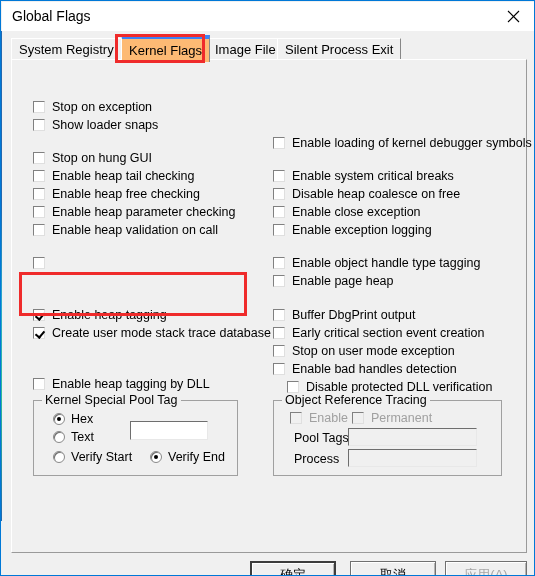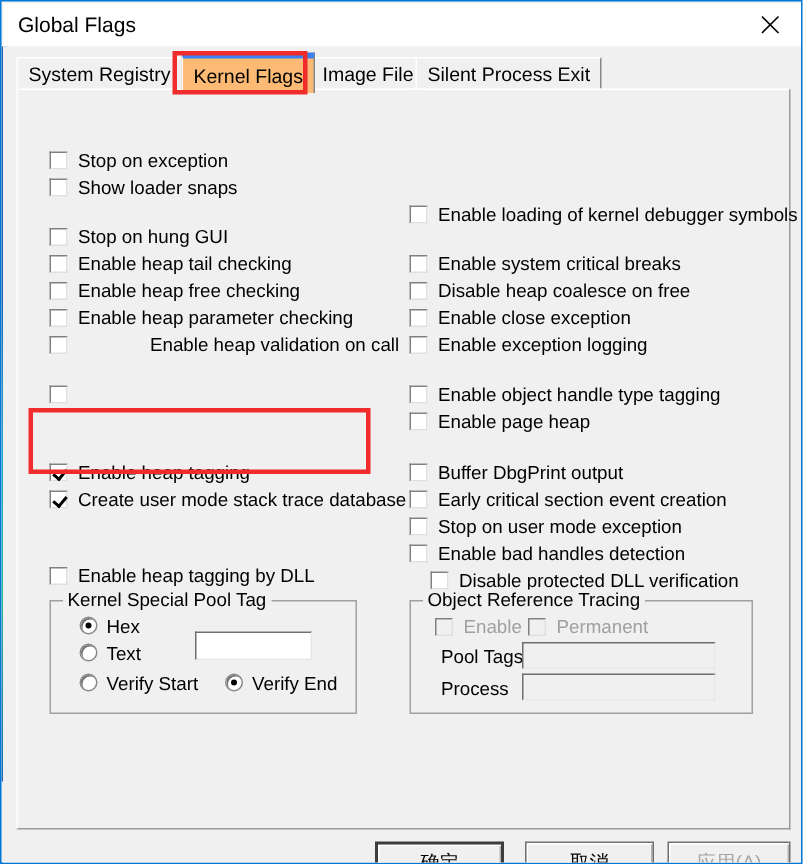--- a/index.html
+++ b/index.html
@@ -139,20 +139,21 @@
     font-size: 12.5px;
     color: #000000;
   }
   .chk.disabled .lbl { color: #a0a0a0; }
 
   
   .rad {
     position: absolute;
     height: 15px;
     display: flex;
+    align-items: center;
     white-space: nowrap;
     cursor: default;
   }
   .circ {
     width: 12px; height: 12px;
     box-sizing: border-box;
     border-radius: 50%;
     background: #ffffff;
     border: 1px solid #898989;
     box-shadow: inset 1px 1px 0 #707070;
@@ -289,21 +290,21 @@
         <span class="lbl">Enable heap tail checking</span>
       </div>
       <div class="chk" style="left:21px; top:126px;">
         <span class="box"></span>
         <span class="lbl">Enable heap free checking</span>
       </div>
       <div class="chk" style="left:21px; top:144px;">
         <span class="box"></span>
         <span class="lbl">Enable heap parameter checking</span>
       </div>
-      <div class="chk" style="left:21px; top:162px;gap:48px;">
+      <div class="chk" style="left:21px; top:162px;">
         <span class="box"></span>
         <span class="lbl">Enable heap validation on call</span>
       </div>
 
       <div class="chk" style="left:21px; top:195px;">
         <span class="box"></span>
       </div>
 
       <div class="chk" style="left:21px; top:247px;">
         <span class="box checked"></span>

